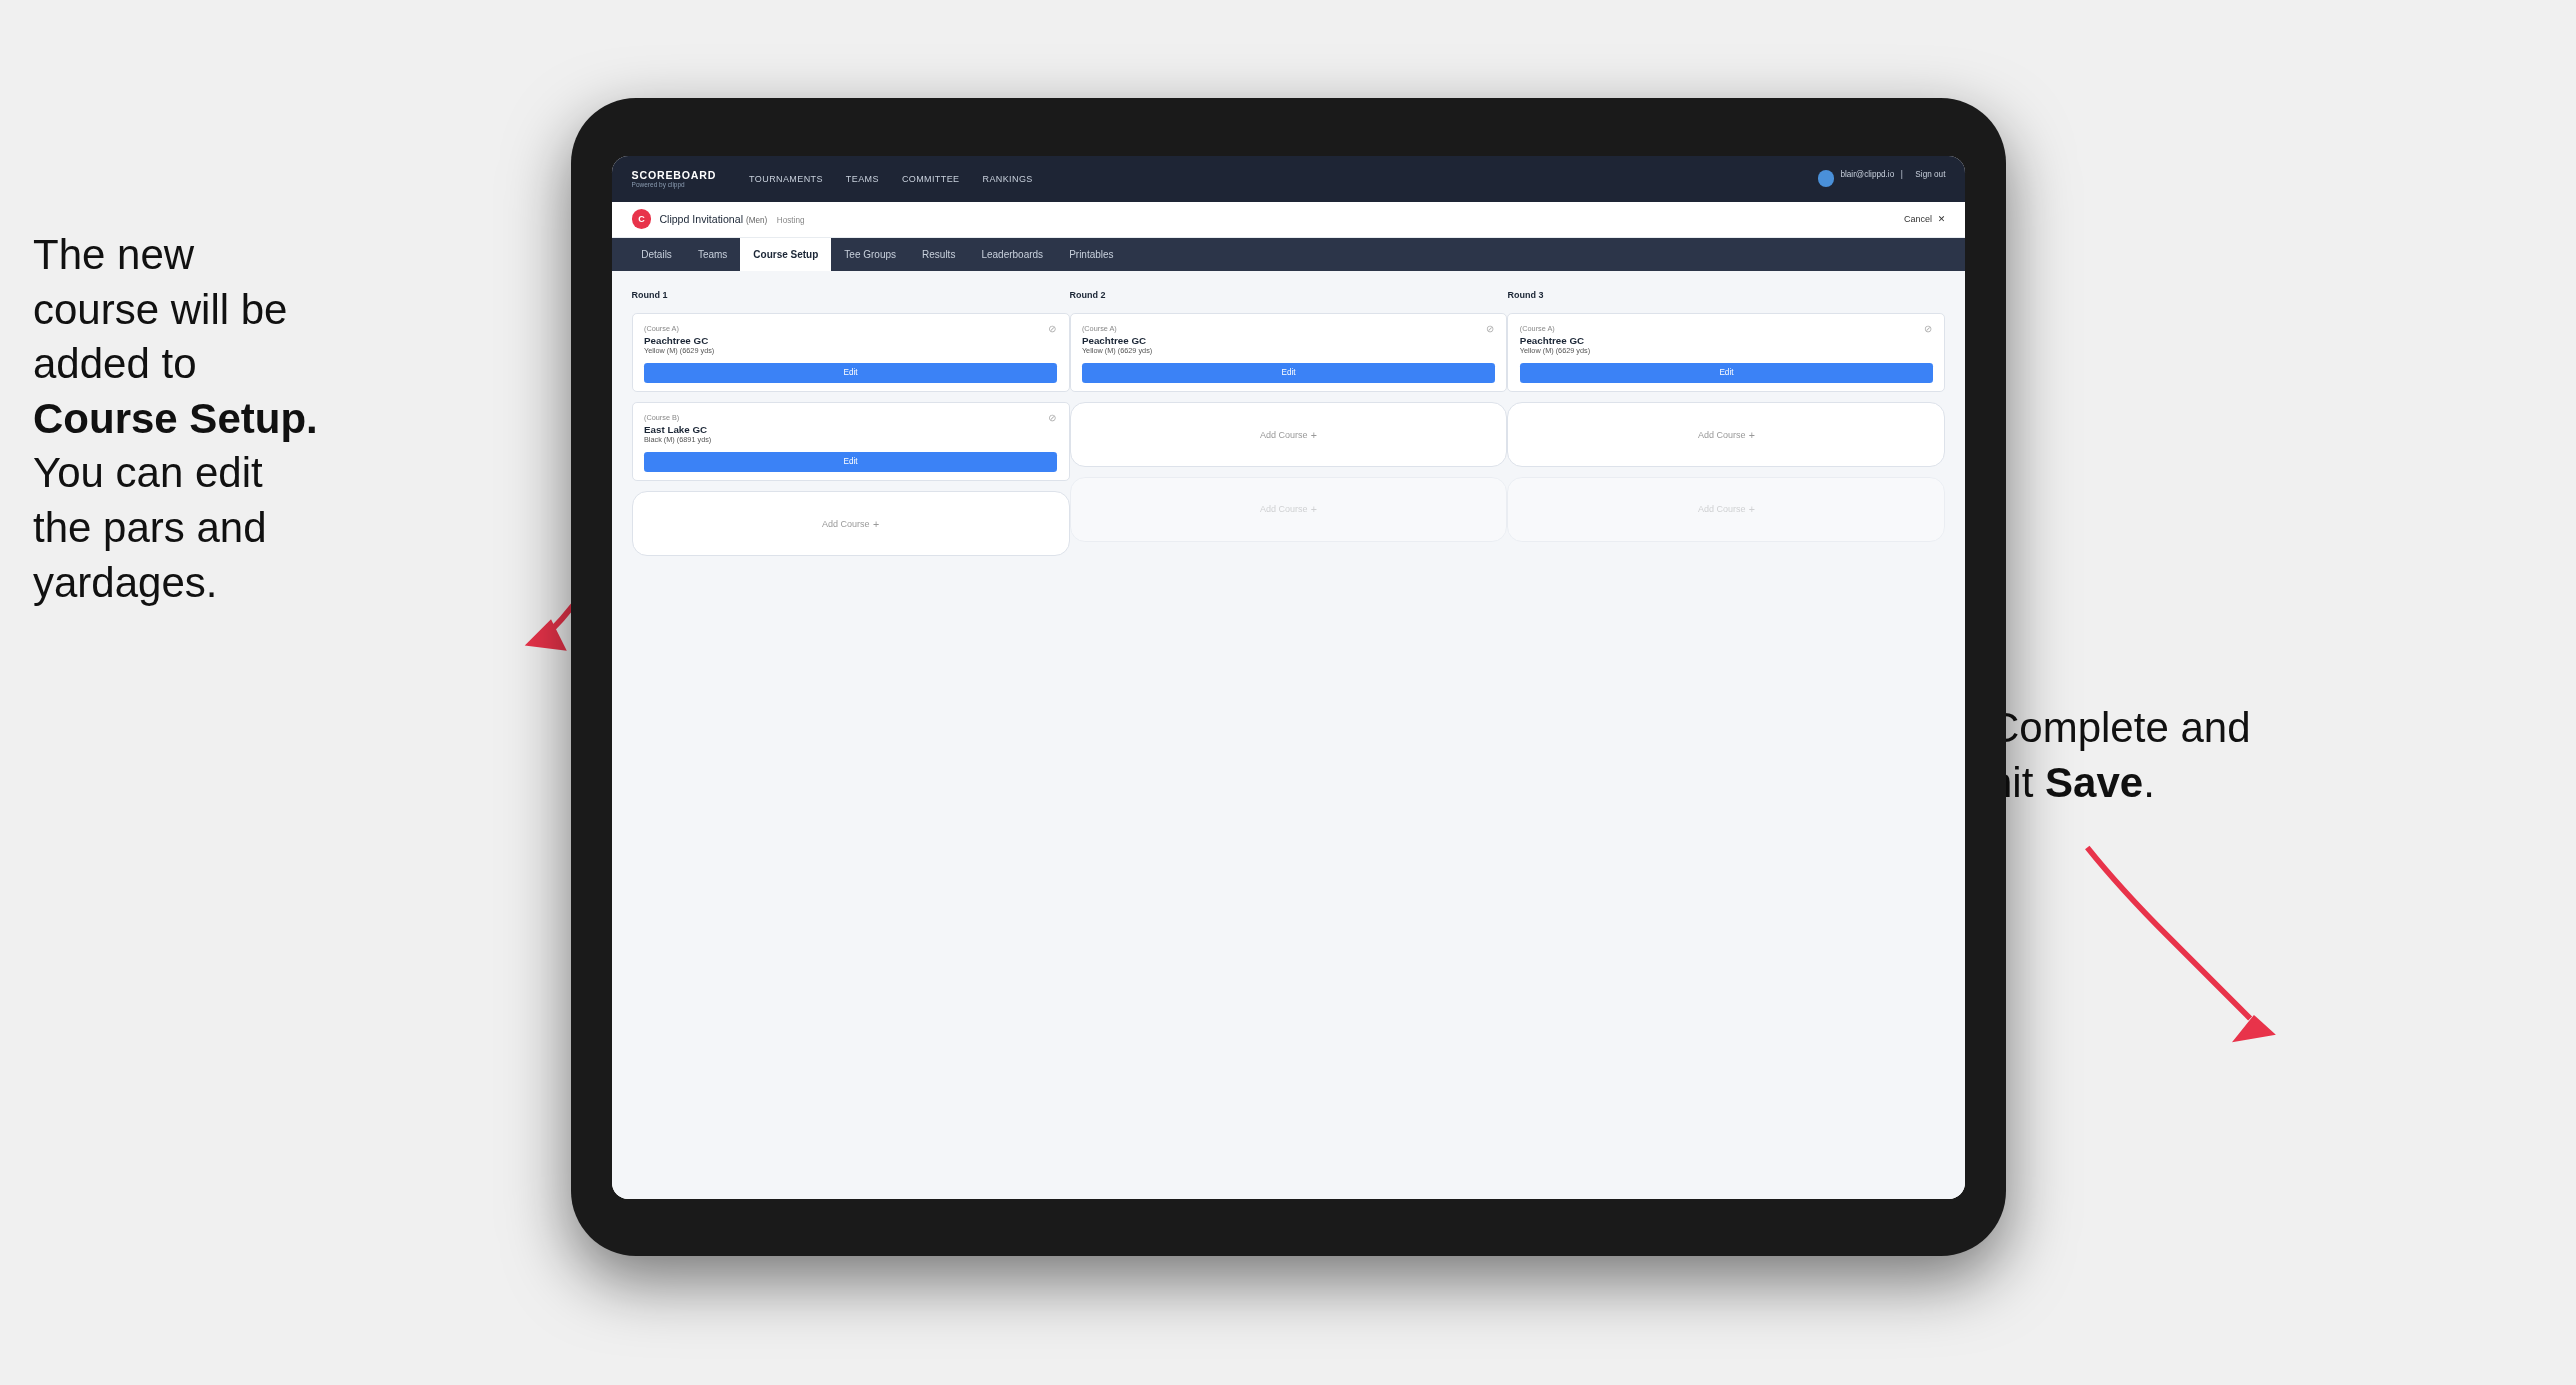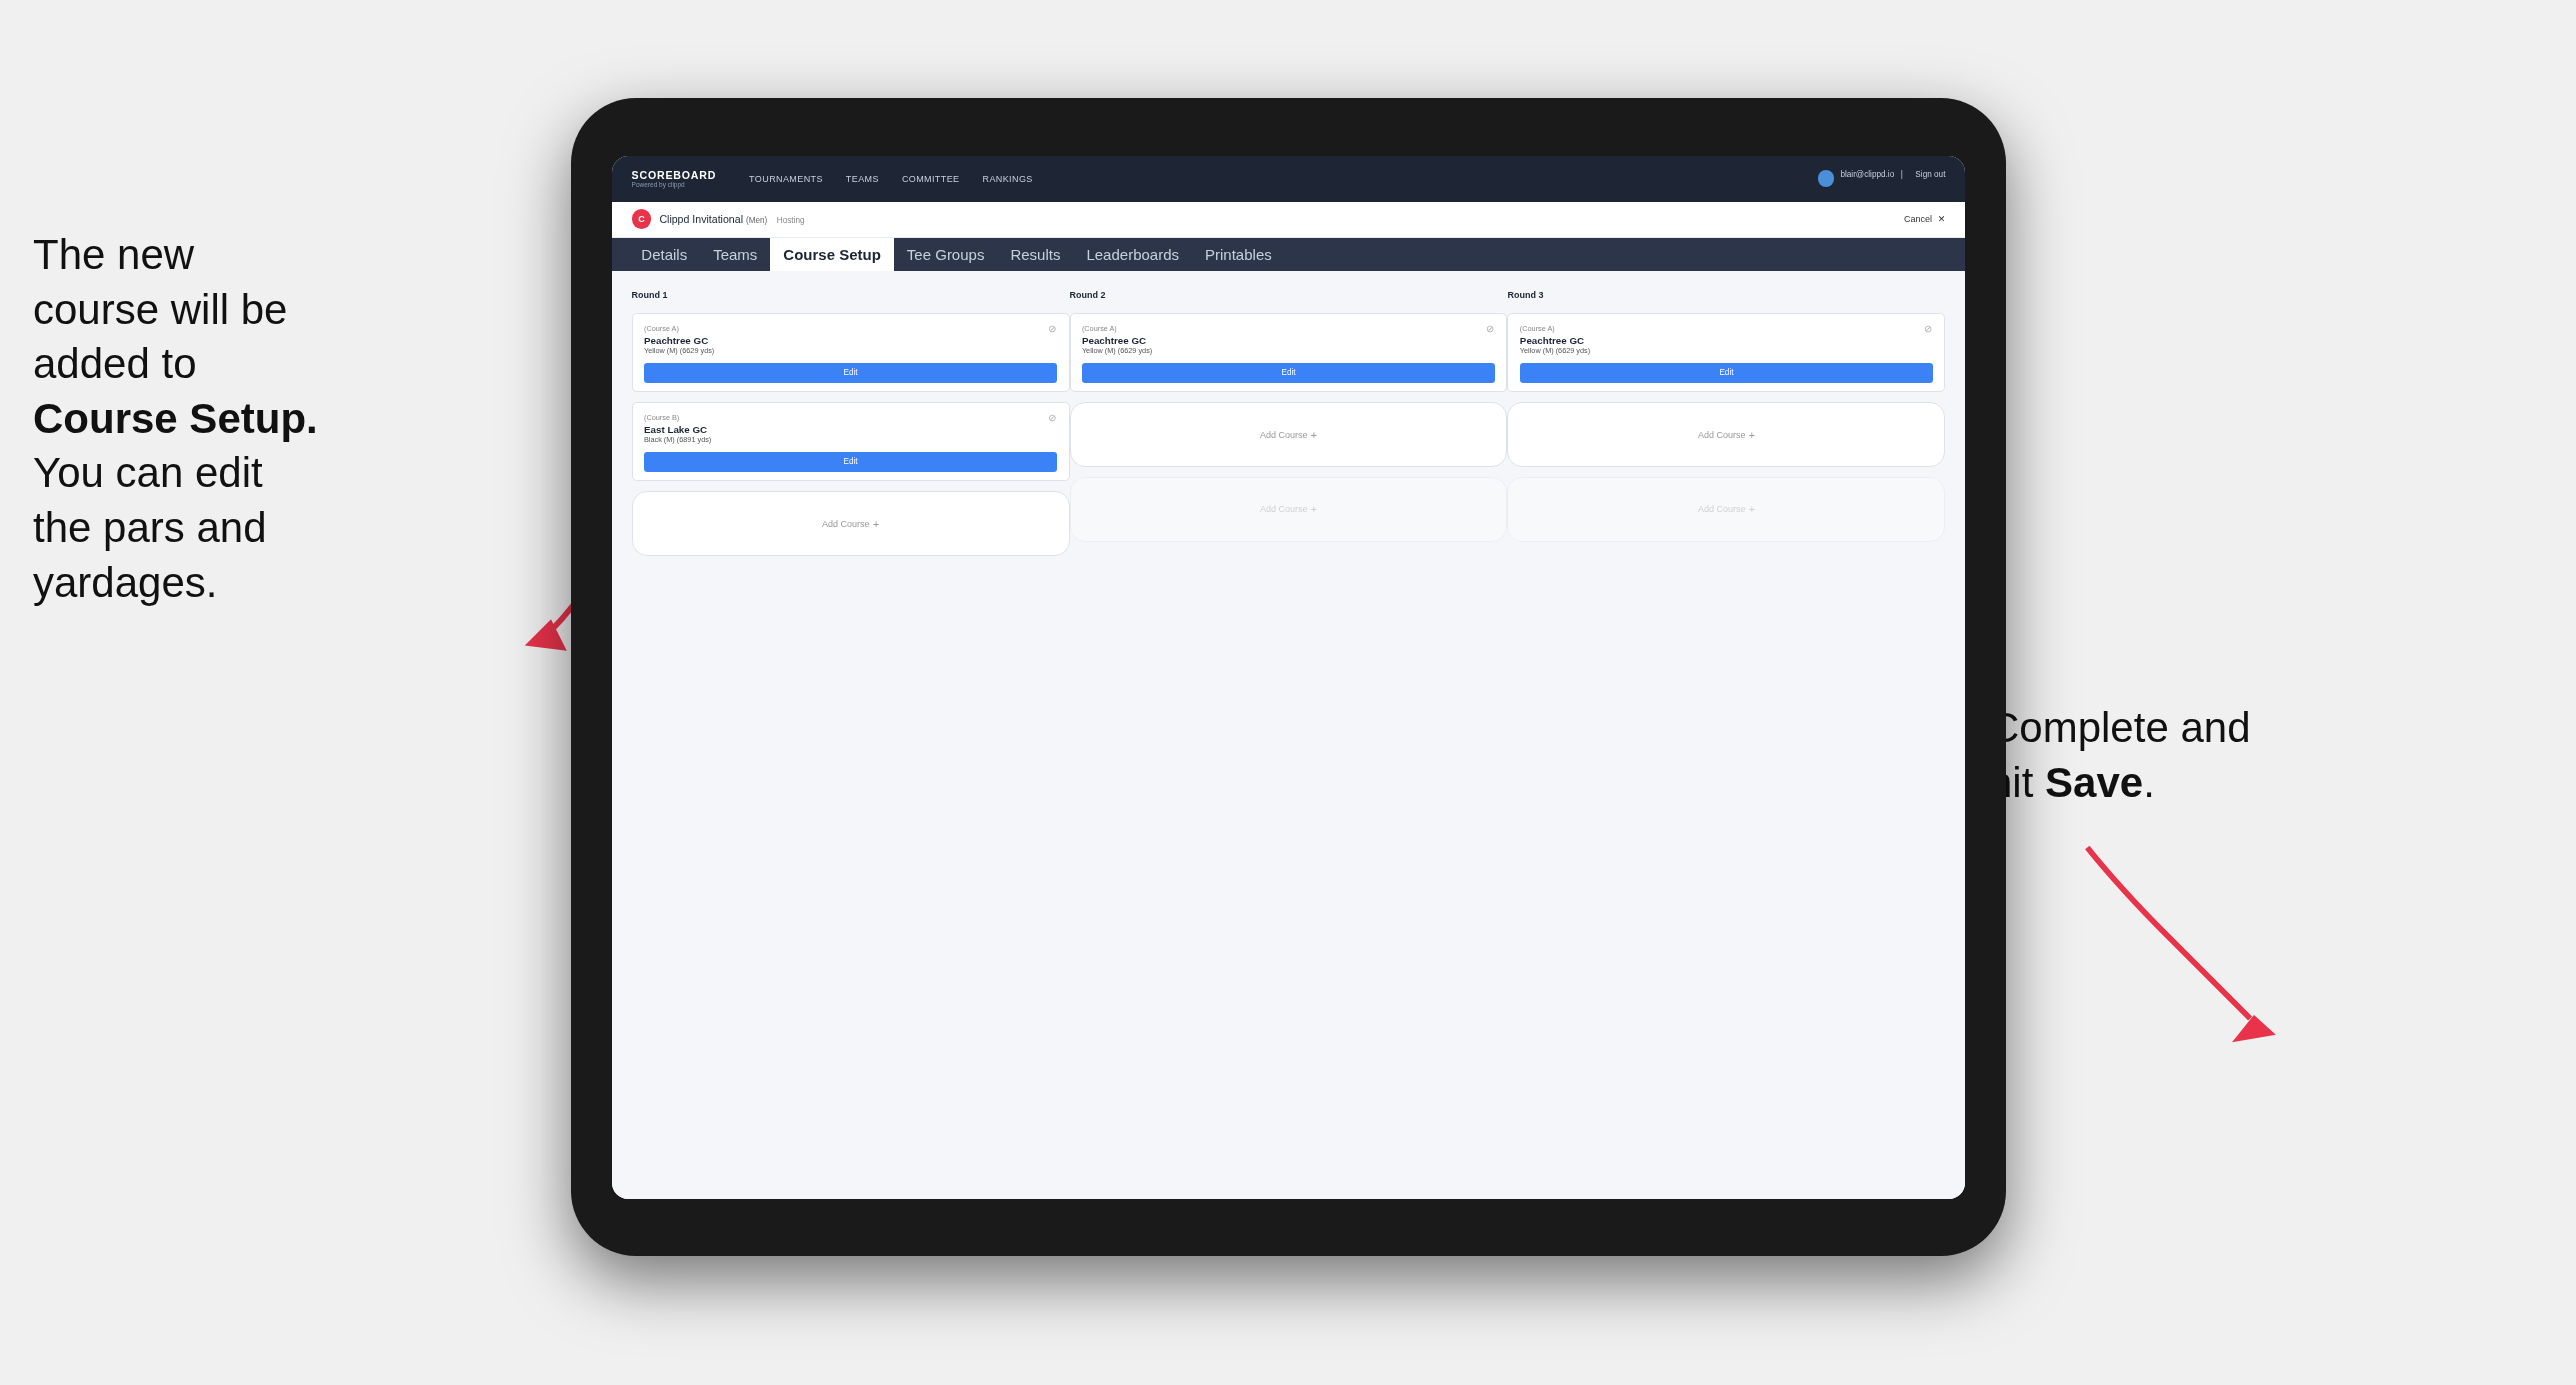--- a/index.html
+++ b/index.html
@@ -178,21 +178,21 @@
       display: flex;
       align-items: center;
       padding: 0 16.3px;
       flex-shrink: 0;
     }
     .tab-item {
       padding: 0 13px;
       height: 33px;
       display: flex;
       align-items: center;
-      font-size: 15px;
+      font-size: 10px;
       color: #c8d0dc;
       cursor: pointer;
     }
     .tab-item.active {
       background: #fff;
       color: #1a2535;
       font-weight: 600;
     }
 
     

